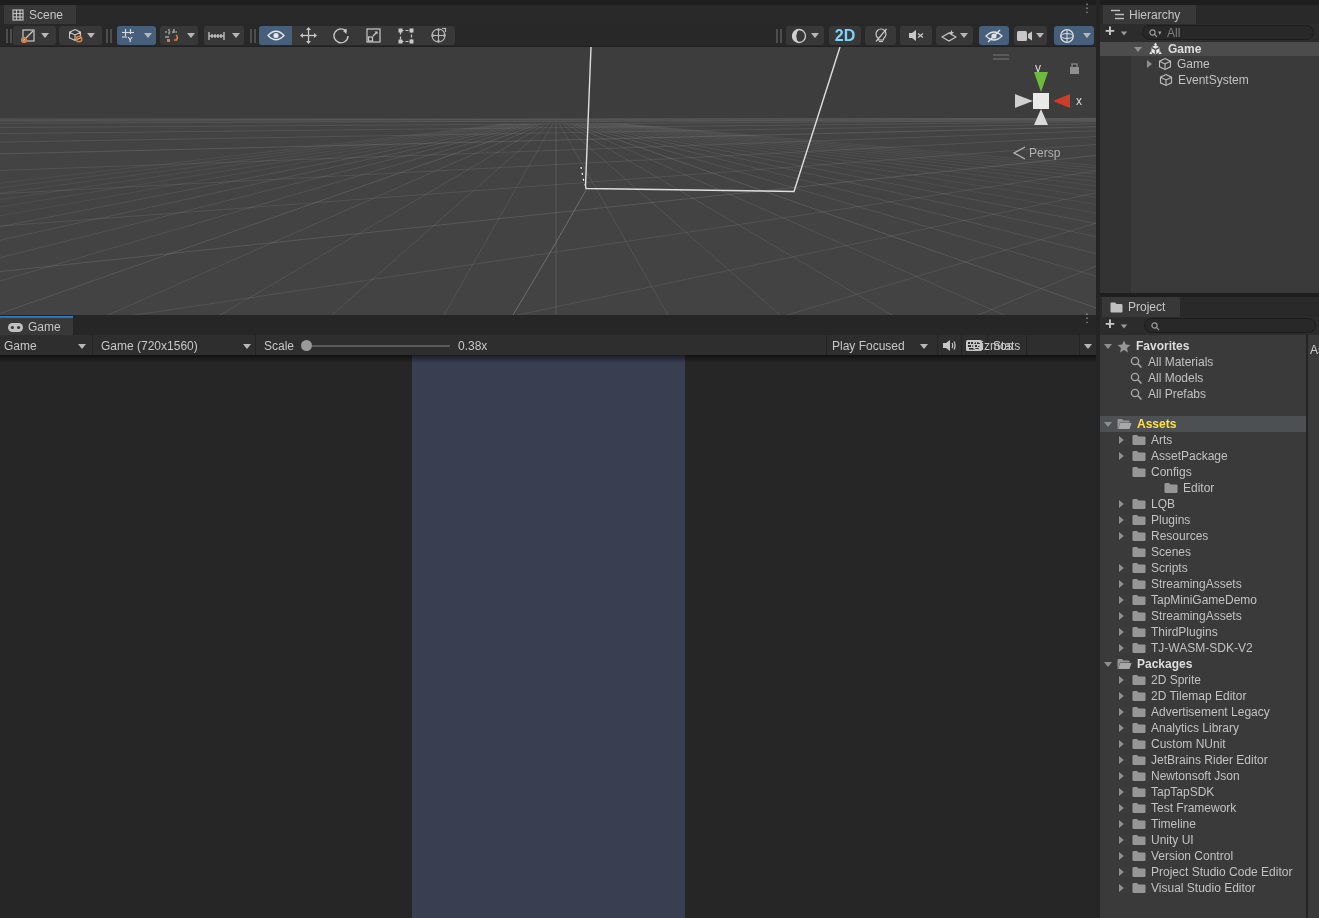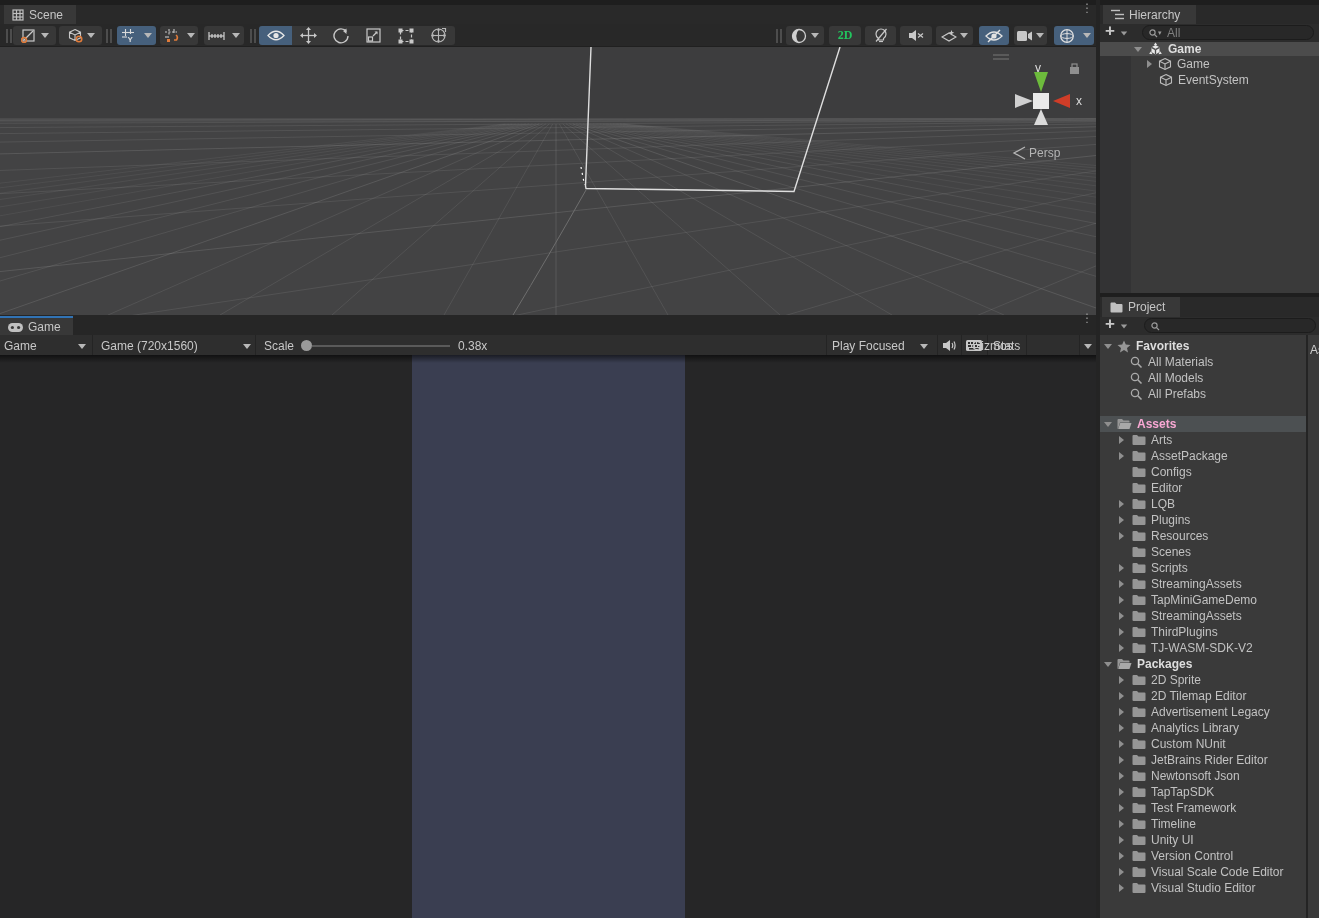--- a/index.html
+++ b/index.html
@@ -169,21 +169,21 @@
   </div>
         <div class="abs" style="left:786px;top:2px;width:38px;height:19px;background:#383838;border-radius:3px;display:flex;align-items:center;justify-content:center;">
           <svg width="16" height="16" viewBox="0 0 16 16">
             <circle cx="8" cy="8" r="6.5" fill="none" stroke="#d0d0d0" stroke-width="1.3"></circle>
             <path d="M8 1.5 A6.5 6.5 0 0 0 8 14.5 A9 9 0 0 1 8 1.5" fill="#d0d0d0"></path>
           </svg>
           <span style="width:4px"></span>
           <span style="width:0;height:0;border-left:4px solid transparent;border-right:4px solid transparent;border-top:5px solid #b8b8b8;"></span>
         </div>
         <div class="abs" style="left:829px;top:2px;width:32px;height:19px;background:#383838;border-radius:3px;display:flex;align-items:center;justify-content:center;">
-          <b style="color:#22c55e;font-size:12px;font-family:Liberation Serif, serif;">2D</b>
+          <b style="color:#7dd3fc;font-size:16px;">2D</b>
         </div>
         <div class="abs" style="left:865px;top:2px;width:31px;height:19px;background:#383838;border-radius:3px;display:flex;align-items:center;justify-content:center;">
           <svg width="14" height="15" viewBox="0 0 14 15">
             <path d="M7 1 A5 5 0 0 1 12 6 Q12 9 9.5 10.5 L9.5 12 L4.5 12 L4.5 10.5 Q2 9 2 6 A5 5 0 0 1 7 1 Z" fill="none" stroke="#c8c8c8" stroke-width="1.2"></path>
             <line x1="5" y1="13.5" x2="9" y2="13.5" stroke="#c8c8c8" stroke-width="1.2"></line>
             <line x1="2" y1="13.5" x2="12.5" y2="1" stroke="#c8c8c8" stroke-width="1.2"></line>
           </svg>
         </div>
         <div class="abs" style="left:900px;top:2px;width:32px;height:19px;background:#383838;border-radius:3px;display:flex;align-items:center;justify-content:center;">
           <svg width="16" height="13" viewBox="0 0 16 13">
@@ -508,21 +508,21 @@
         </div>
         <div class="treerow" style="top: 81px; width: 207px; background: rgb(76, 80, 82);">
           <span style="display:inline-block;width:4px;"></span>
           <span class="tarr-open"></span>
           <span style="width:5px;display:inline-block;"></span>
           <svg width="15" height="12" viewBox="0 0 15 12">
             <path d="M0.5 2 Q0.5 1 1.5 1 L5 1 L6.5 2.5 L11.5 2.5 Q12.5 2.5 12.5 3.5 L12.5 4.5 L3 4.5 L1 11 Q0.5 11 0.5 10 Z" fill="#969696"></path>
             <path d="M3.2 5 L14.5 5 L12.5 11 L1.2 11 Z" fill="#a8a8a8"></path>
           </svg>
           <span style="display:inline-block;width:5px;"></span>
-          <b style="color:#f9a8d4;">Assets</b>
+          <b style="color:#fde047;">Assets</b>
         </div>
         <div class="treerow" style="top: 97px; width: 207px;">
           <span style="display:inline-block;width:18px;"></span>
           <span class="tarr" style="margin-left:1px;"></span>
           <span style="width:8px;display:inline-block;"></span>
           <svg width="14" height="12" viewBox="0 0 14 12">
             <path d="M0.5 2 Q0.5 1 1.5 1 L5 1 L6.5 2.5 L12.5 2.5 Q13.5 2.5 13.5 3.5 L13.5 10 Q13.5 11 12.5 11 L1.5 11 Q0.5 11 0.5 10 Z" fill="#969696"></path>
           </svg>
           <span style="display:inline-block;width:5px;"></span>
           <span>Arts</span>
@@ -539,21 +539,21 @@
         </div>
         <div class="treerow" style="top: 129px; width: 207px;">
           <span style="display:inline-block;width:18px;"></span>
           <span style="display:inline-block;width:14px;"></span>
           <svg width="14" height="12" viewBox="0 0 14 12">
             <path d="M0.5 2 Q0.5 1 1.5 1 L5 1 L6.5 2.5 L12.5 2.5 Q13.5 2.5 13.5 3.5 L13.5 10 Q13.5 11 12.5 11 L1.5 11 Q0.5 11 0.5 10 Z" fill="#969696"></path>
           </svg>
           <span style="display:inline-block;width:5px;"></span>
           <span>Configs</span>
         </div>
-        <div class="treerow" style="top: 145px; width: 207px;">
+        <div class="treerow" style="top: 145px; width: 207px; padding-left: 32px;">
           <span style="display:inline-block;width:18px;"></span>
           <span style="display:inline-block;width:14px;"></span>
           <svg width="14" height="12" viewBox="0 0 14 12">
             <path d="M0.5 2 Q0.5 1 1.5 1 L5 1 L6.5 2.5 L12.5 2.5 Q13.5 2.5 13.5 3.5 L13.5 10 Q13.5 11 12.5 11 L1.5 11 Q0.5 11 0.5 10 Z" fill="#969696"></path>
           </svg>
           <span style="display:inline-block;width:5px;"></span>
           <span>Editor</span>
         </div>
         <div class="treerow" style="top: 161px; width: 207px;">
           <span style="display:inline-block;width:18px;"></span>
@@ -786,21 +786,21 @@
           <span>Version Control</span>
         </div>
         <div class="treerow" style="top: 529px; width: 207px;">
           <span style="display:inline-block;width:18px;"></span>
           <span class="tarr" style="margin-left:1px;"></span>
           <span style="width:8px;display:inline-block;"></span>
           <svg width="14" height="12" viewBox="0 0 14 12">
             <path d="M0.5 2 Q0.5 1 1.5 1 L5 1 L6.5 2.5 L12.5 2.5 Q13.5 2.5 13.5 3.5 L13.5 10 Q13.5 11 12.5 11 L1.5 11 Q0.5 11 0.5 10 Z" fill="#969696"></path>
           </svg>
           <span style="display:inline-block;width:5px;"></span>
-          <span>Visual Scale Code Editor</span>
+          <span>Project Studio Code Editor</span>
         </div>
         <div class="treerow" style="top: 545px; width: 207px;">
           <span style="display:inline-block;width:18px;"></span>
           <span class="tarr" style="margin-left:1px;"></span>
           <span style="width:8px;display:inline-block;"></span>
           <svg width="14" height="12" viewBox="0 0 14 12">
             <path d="M0.5 2 Q0.5 1 1.5 1 L5 1 L6.5 2.5 L12.5 2.5 Q13.5 2.5 13.5 3.5 L13.5 10 Q13.5 11 12.5 11 L1.5 11 Q0.5 11 0.5 10 Z" fill="#969696"></path>
           </svg>
           <span style="display:inline-block;width:5px;"></span>
           <span>Visual Studio Editor</span>

